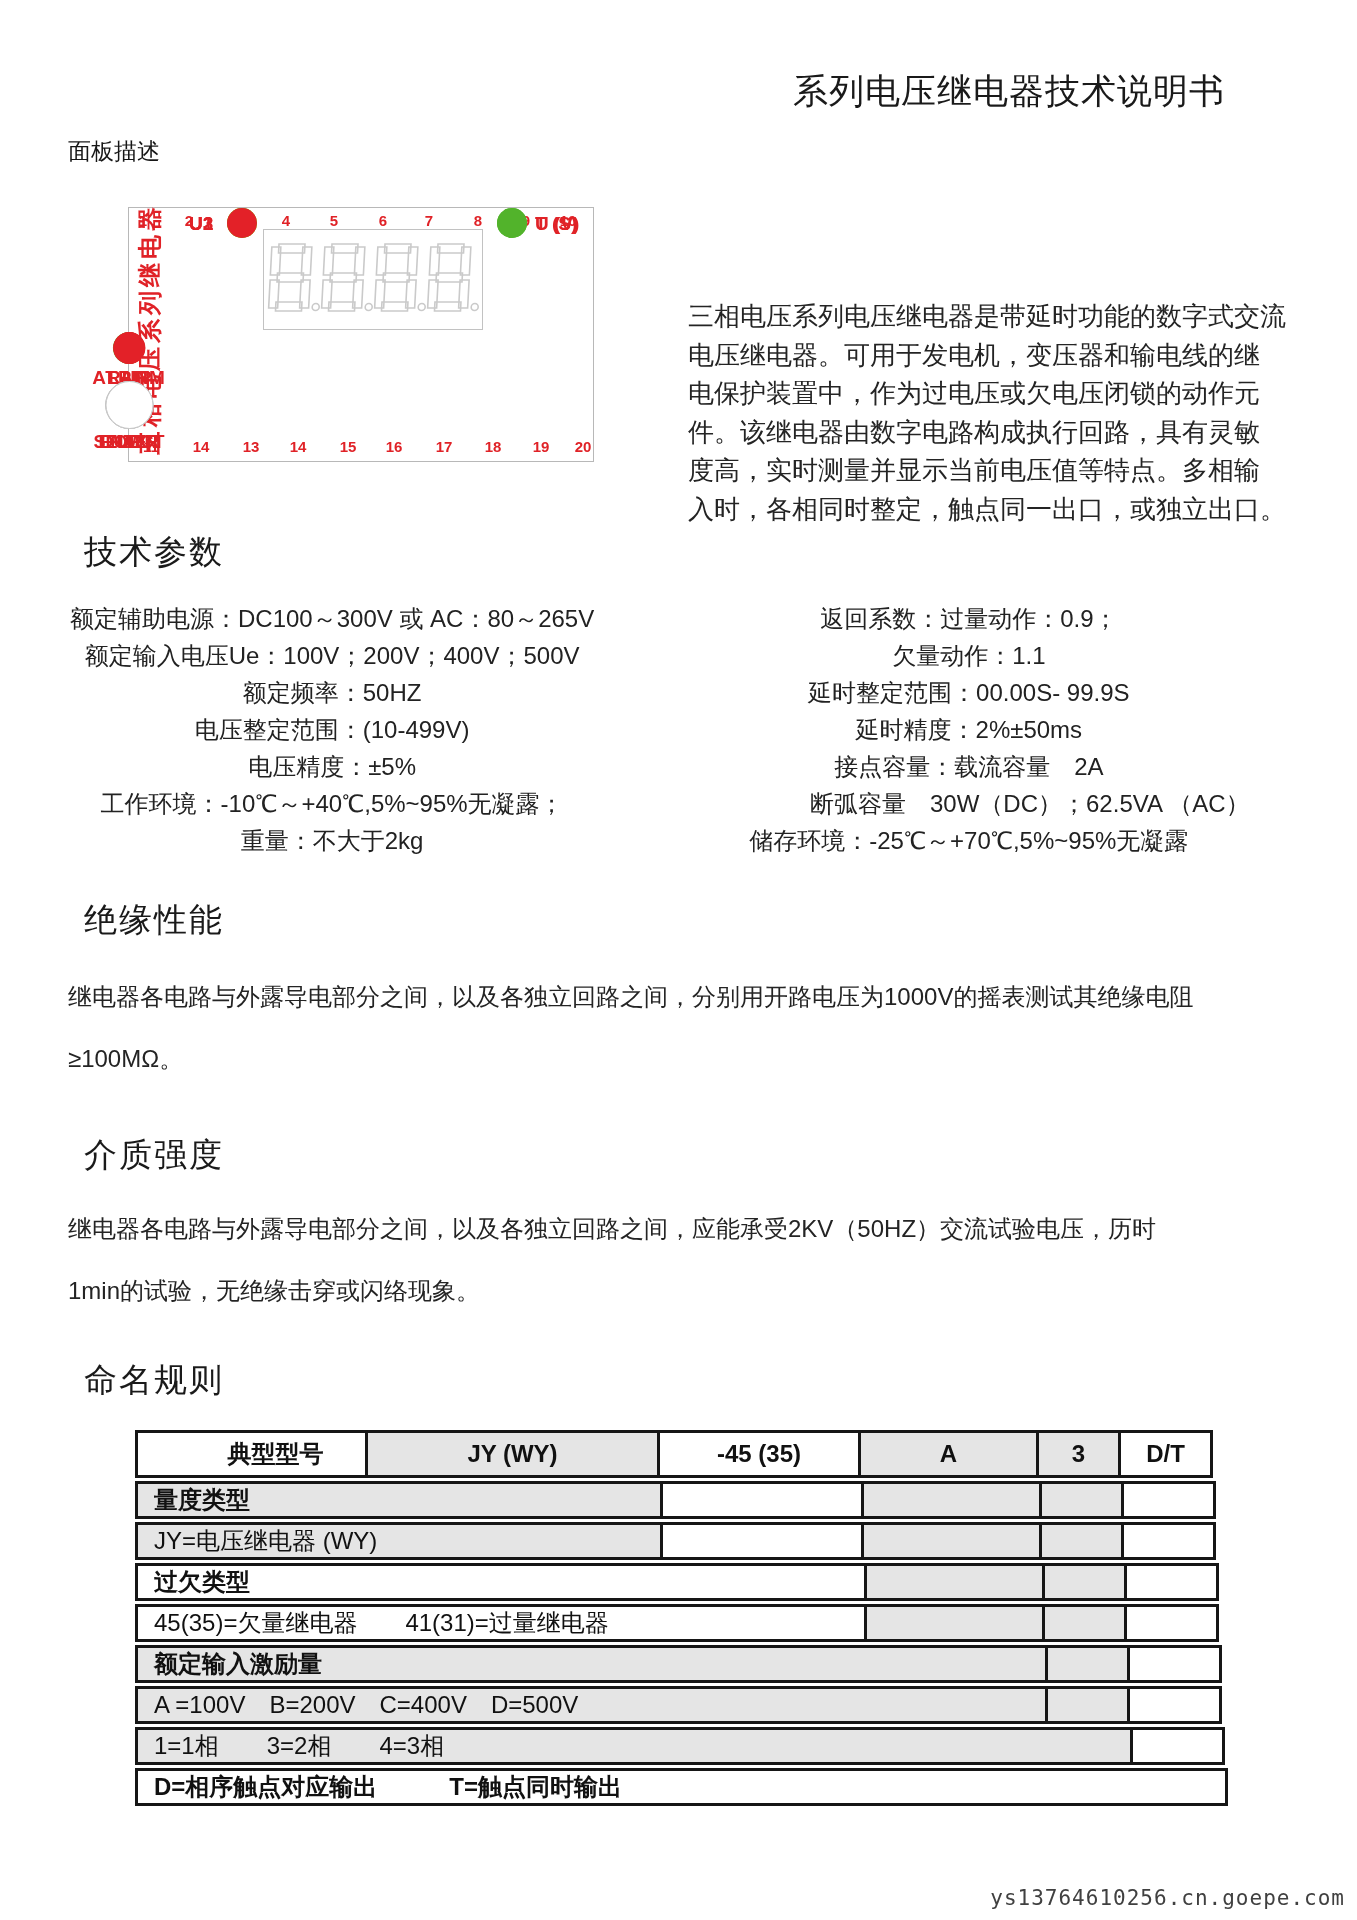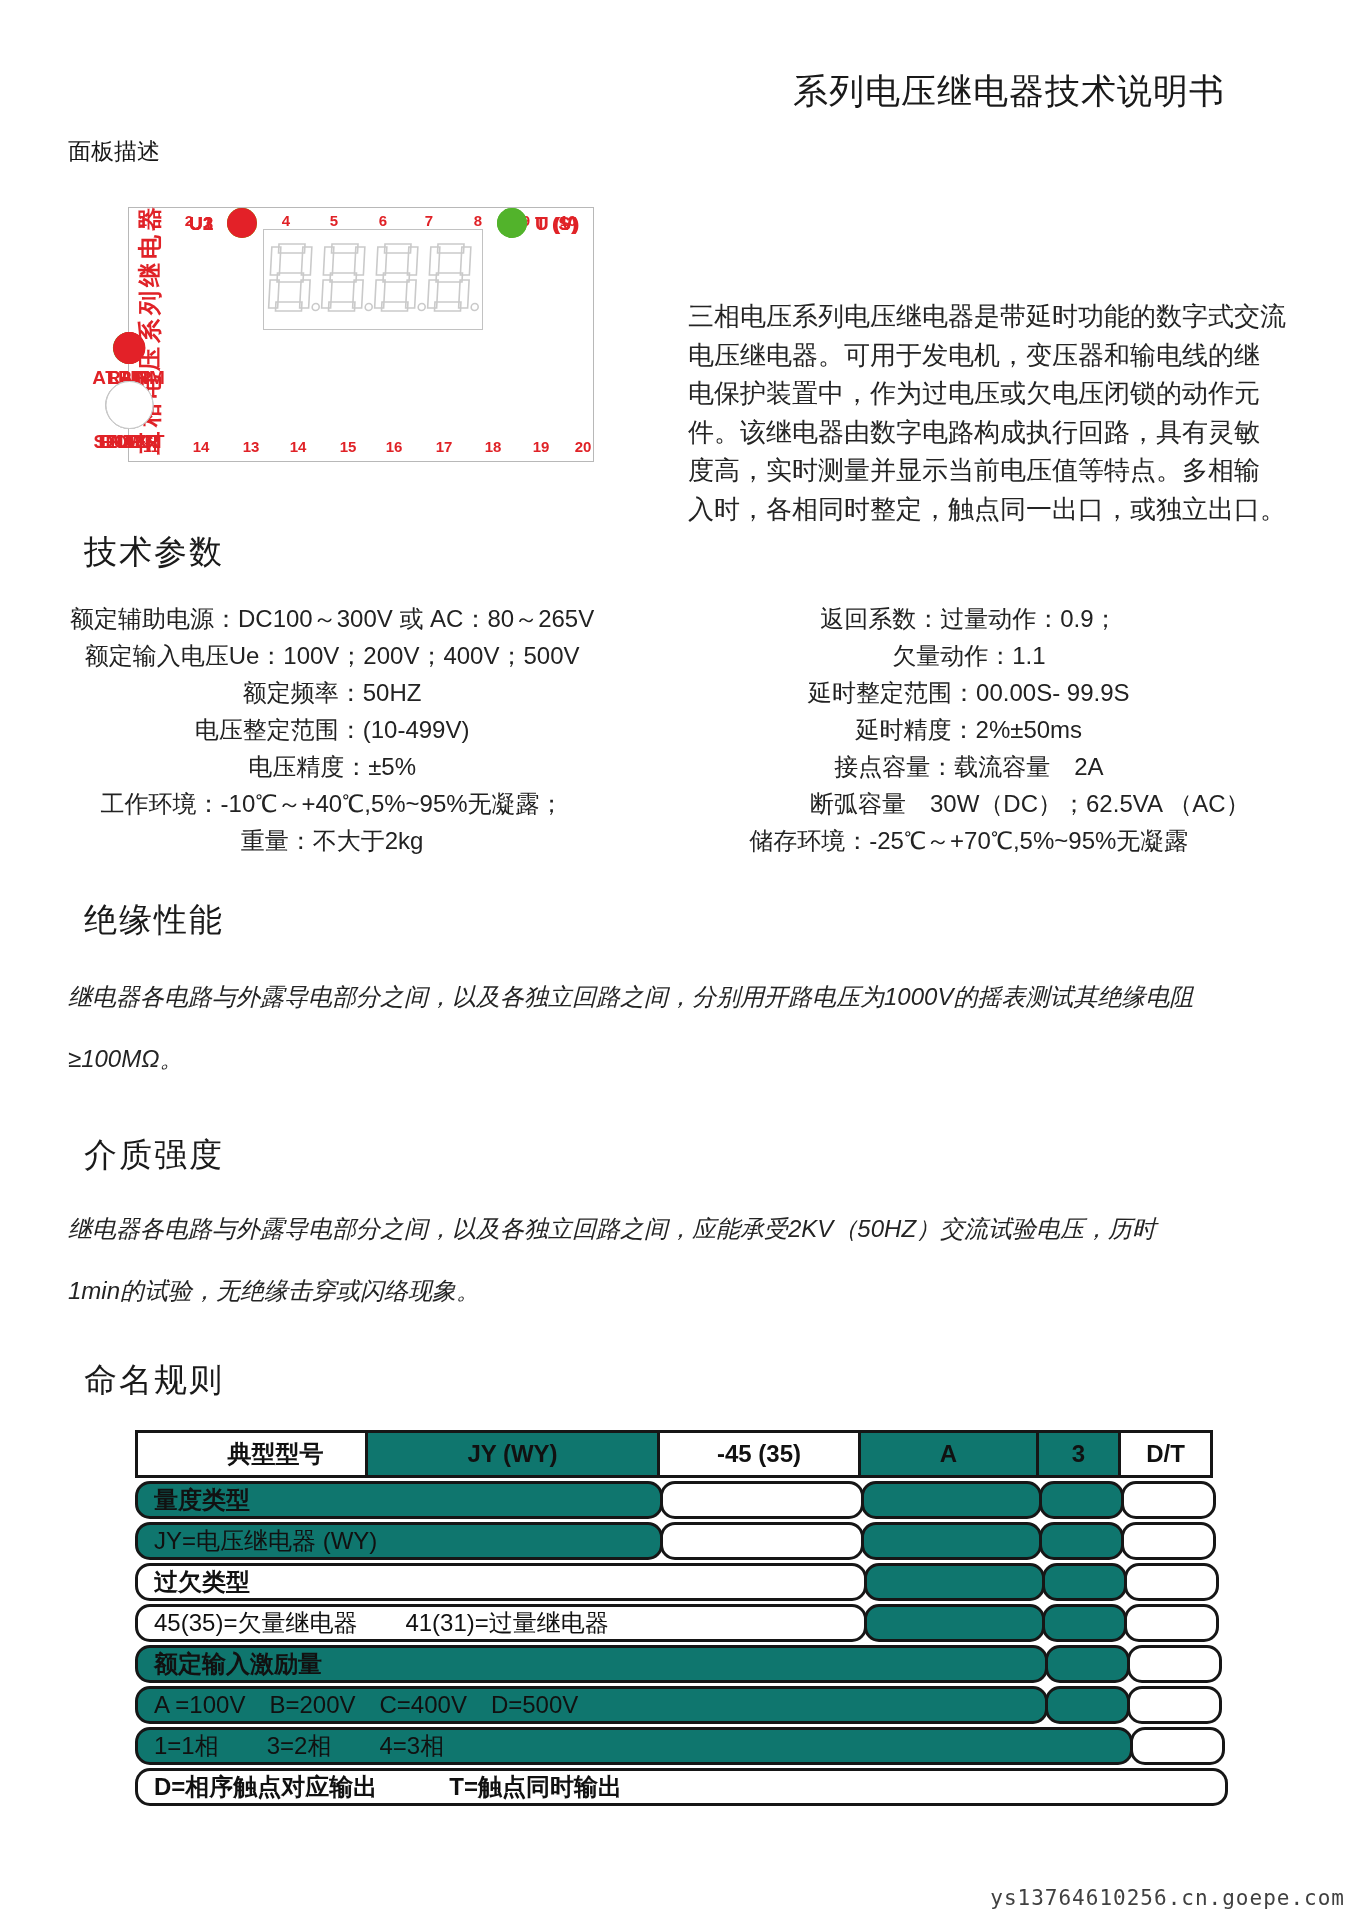--- a/index.html
+++ b/index.html
@@ -63,34 +63,34 @@
   
   .spec{position:absolute;top:600px;font-family:"Liberation Sans",sans-serif;
         font-size:24px;line-height:37px;color:#222;}
   .spec-left{left:70px;}
   .spec-right{left:688px;}
   .spec div{white-space:nowrap;text-align:center;}
   .spec-right div:nth-child(6){padding-left:122px;}
 
   
   .para{position:absolute;left:68px;font-family:"Liberation Sans",sans-serif;
-        font-size:24px;line-height:62px;color:#242424;font-style:italic;}
+        font-size:24px;line-height:62px;color:#242424;}
   .para div{white-space:nowrap;}
 
   
   .naming-table{position:absolute;left:135px;top:1430px;}
   .trow{display:flex;margin-bottom:3px;}
   .tcell{box-sizing:border-box;border:3px solid #161616;height:38px;display:flex;align-items:center;
          font-family:"Liberation Sans",sans-serif;font-size:24px;color:#111;background:#fff;}
   .tcell + .tcell{margin-left:-3px;}
   .trow:first-child .tcell{height:48px;}
-  .tcell.gray{background:#0f766e;}
+  .tcell.gray{background:#e5e5e5;}
   .tcell.bold{font-weight:bold;}
   .tcell.center{justify-content:center;}
-  .tcell.left{padding-left:16px;border-radius:15px;}
+  .tcell.left{padding-left:16px;}
 
   
   .watermark{position:absolute;right:12px;top:1886px;font-family:"DejaVu Sans Mono",monospace;
              font-size:21px;color:#404040;letter-spacing:1px;}
 </style>
 </head>
 <body>
 
 <div class="page">
 

